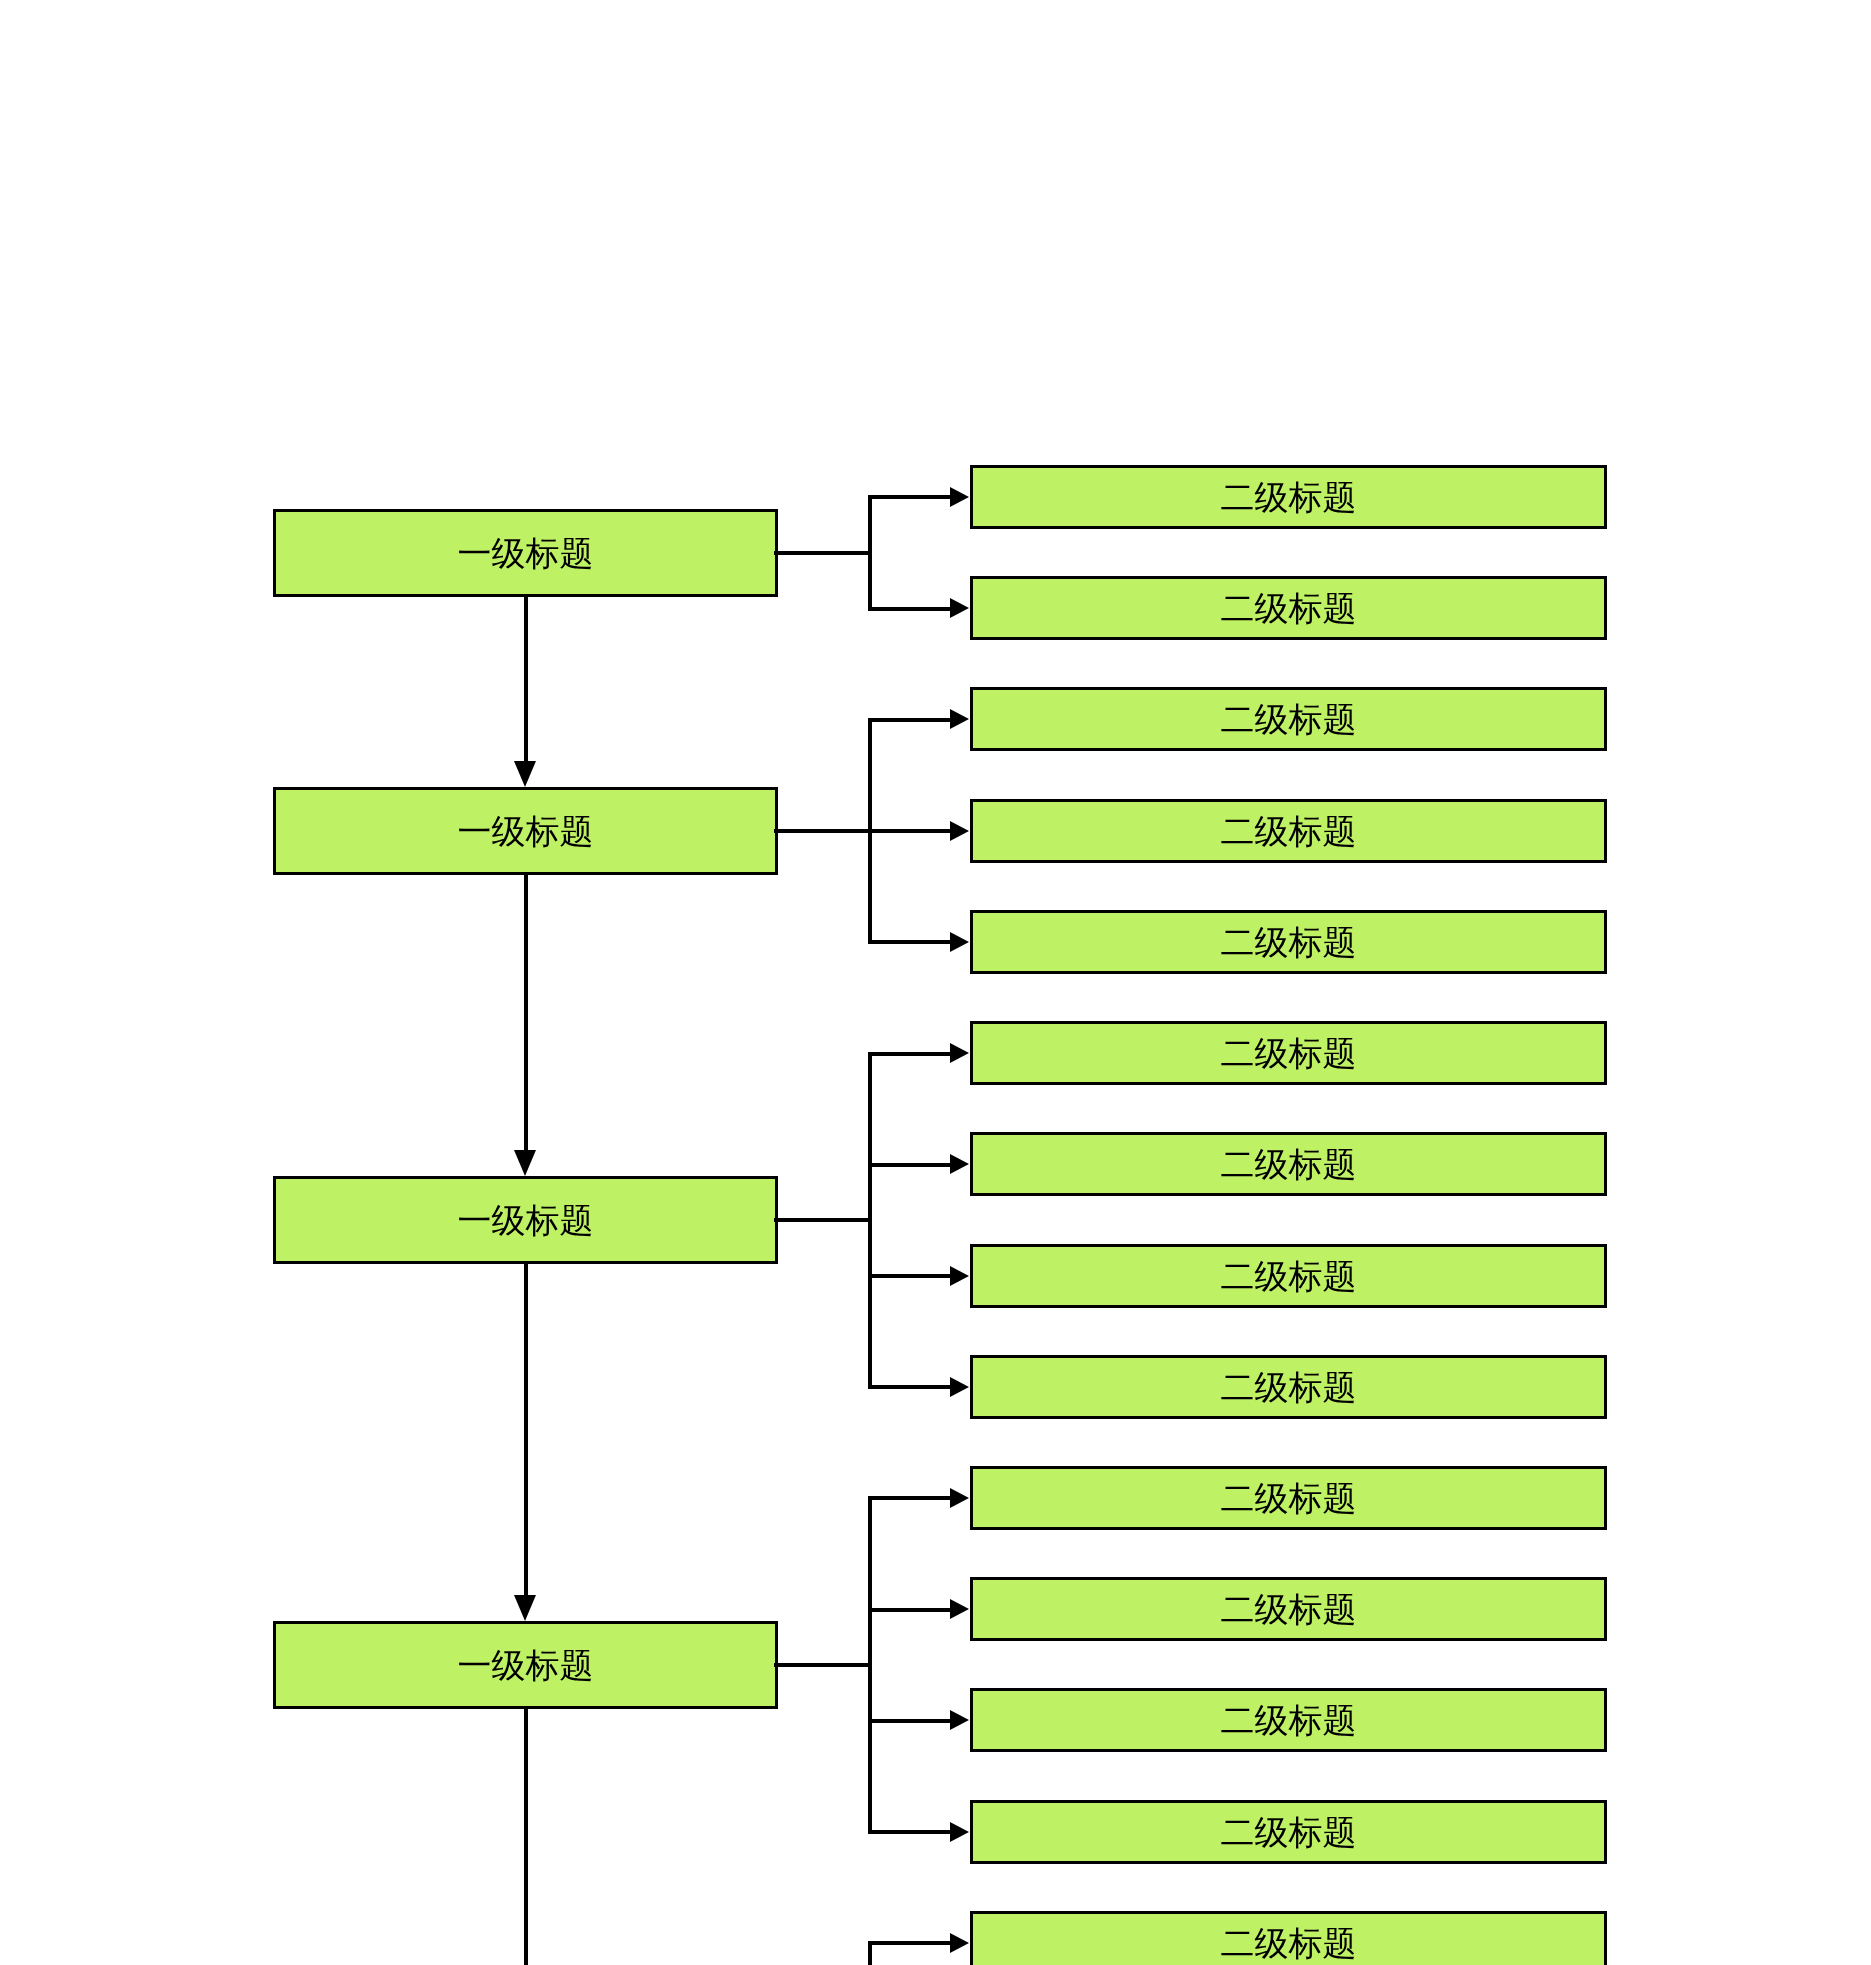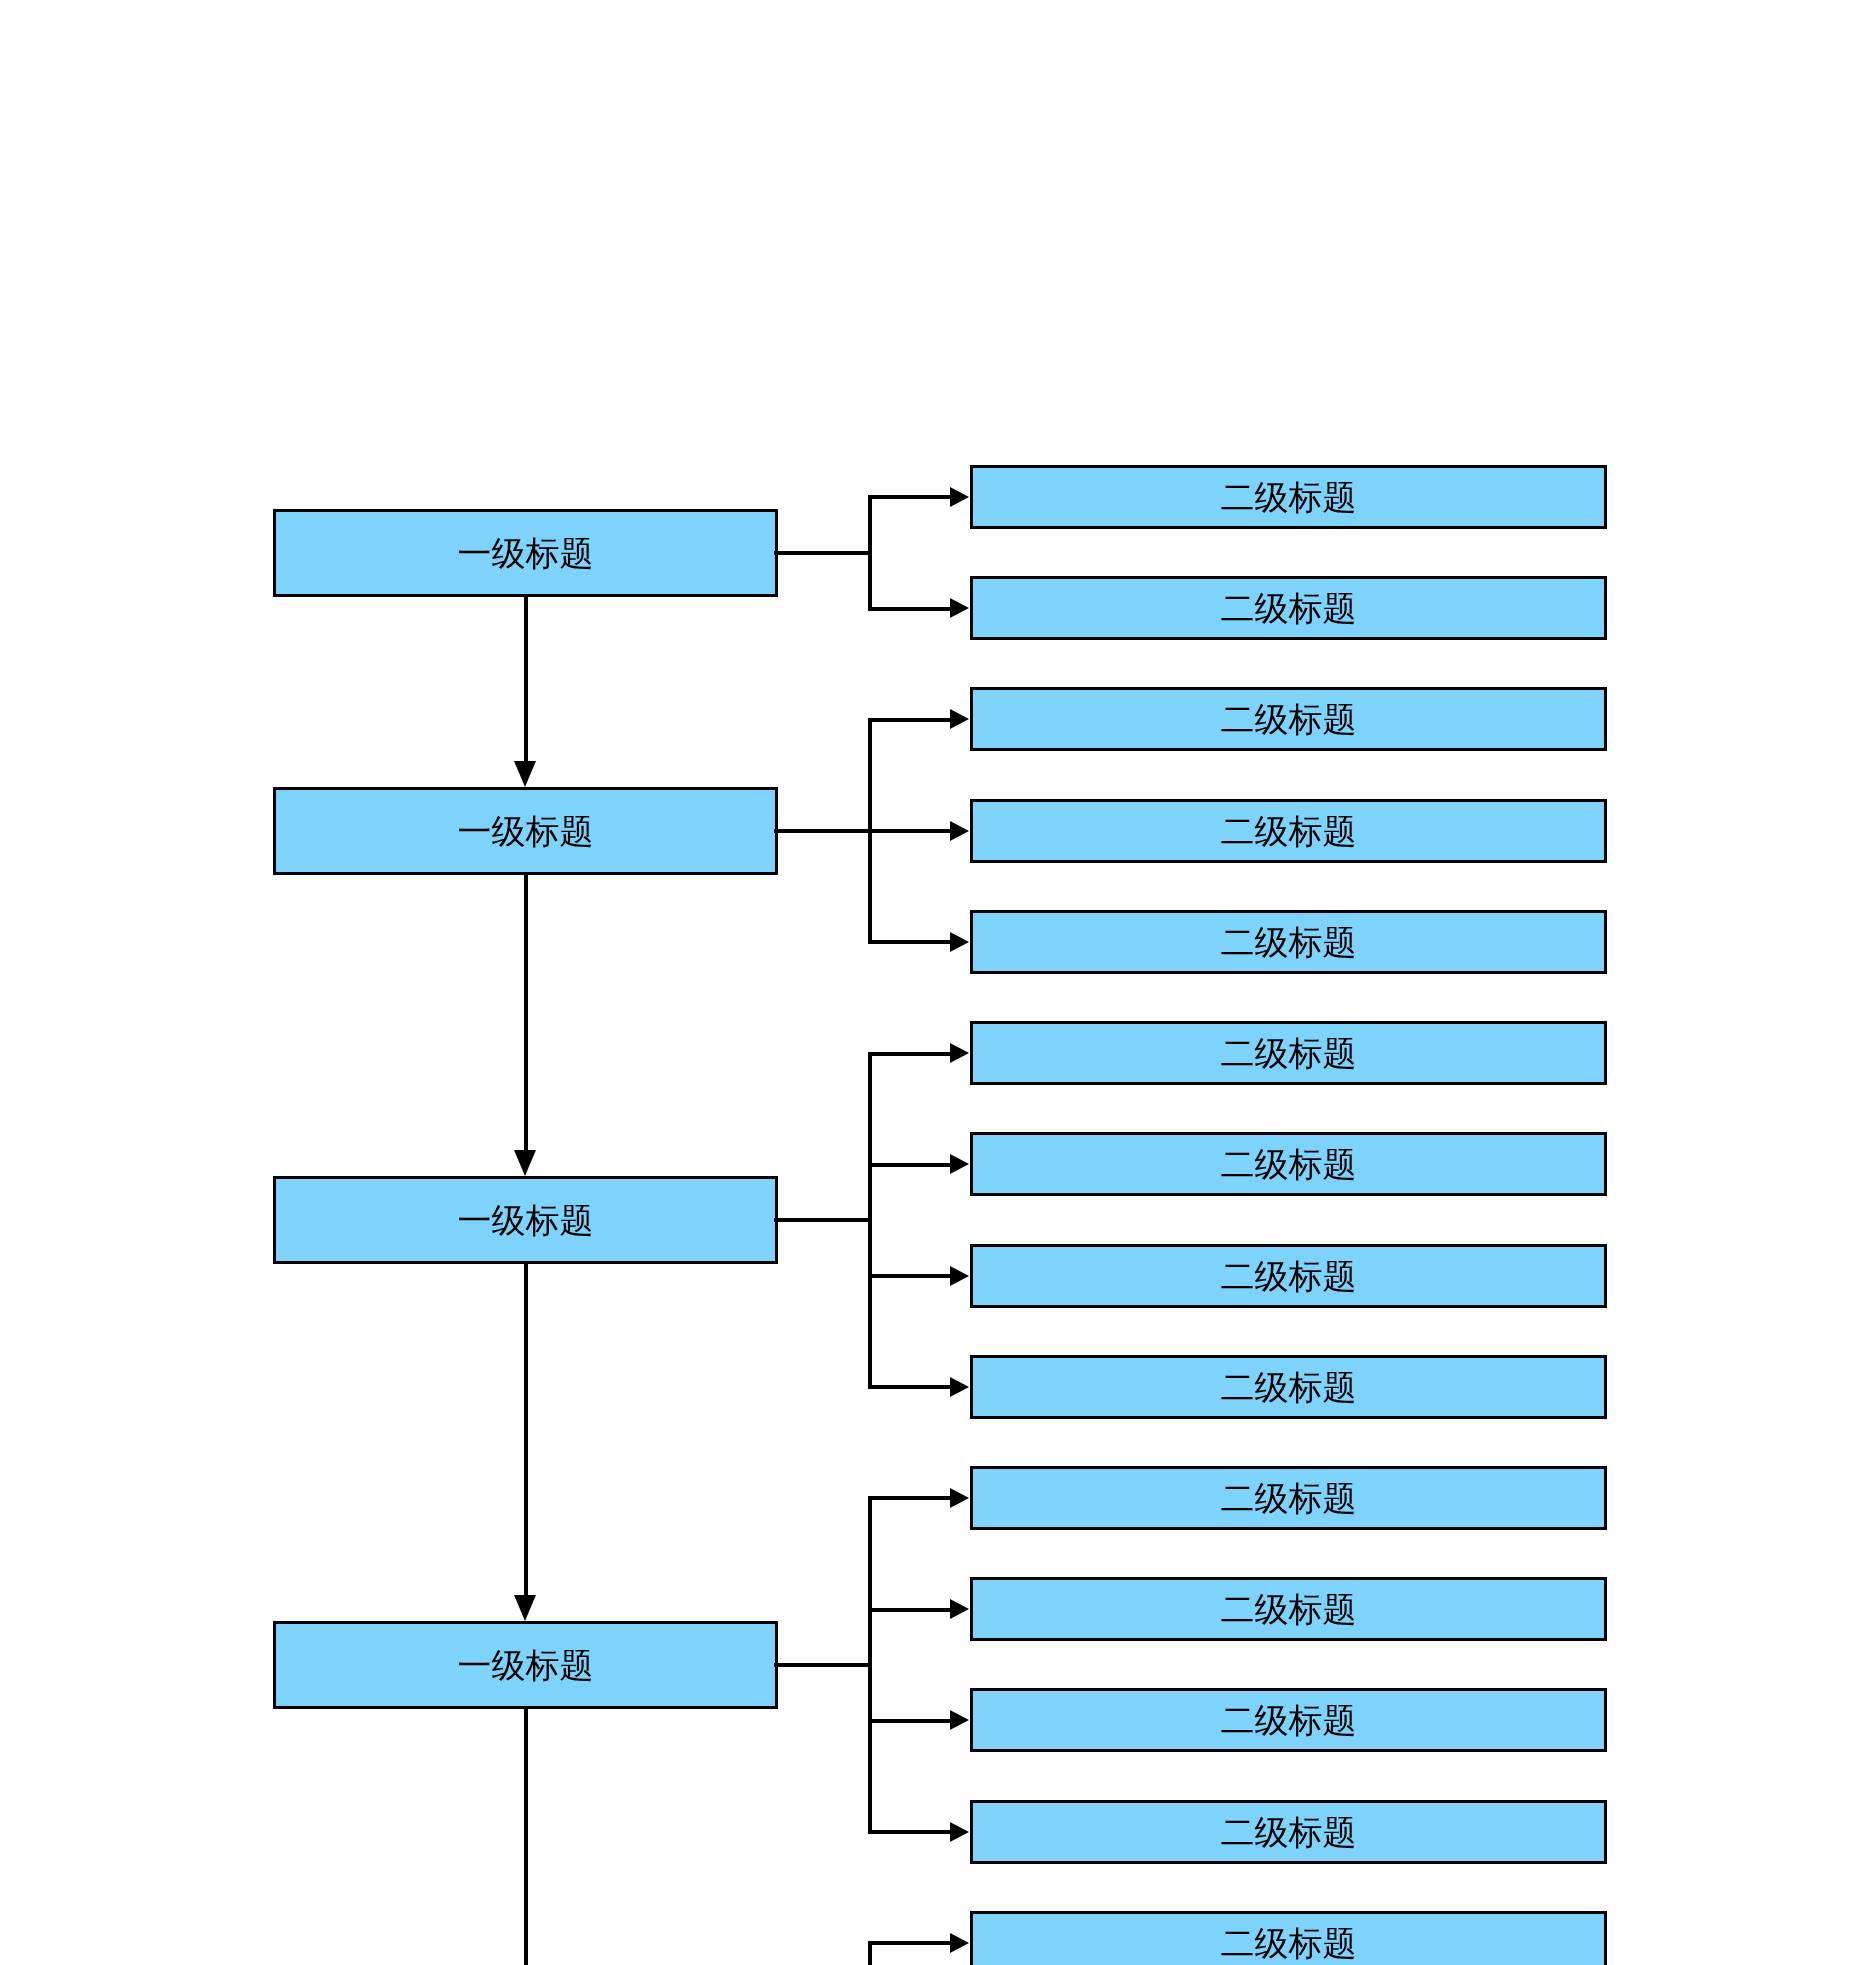--- a/index.html
+++ b/index.html
@@ -11,21 +11,21 @@
     position: relative;
     width: 1872px;
     height: 2647px;
     background: #ffffff;
     font-family: "DejaVu Serif", "Liberation Serif", serif;
     overflow: hidden;
   }
   .node {
     position: absolute;
     box-sizing: border-box;
-    background: #7dd3fc;
+    background: #bef264;
     border: 3.9px solid #000000;
     display: flex;
     align-items: center;
     justify-content: center;
     text-align: right;
   }
   .node-label {
     color: #000000;
     font-size: 34px;
     line-height: 1;

